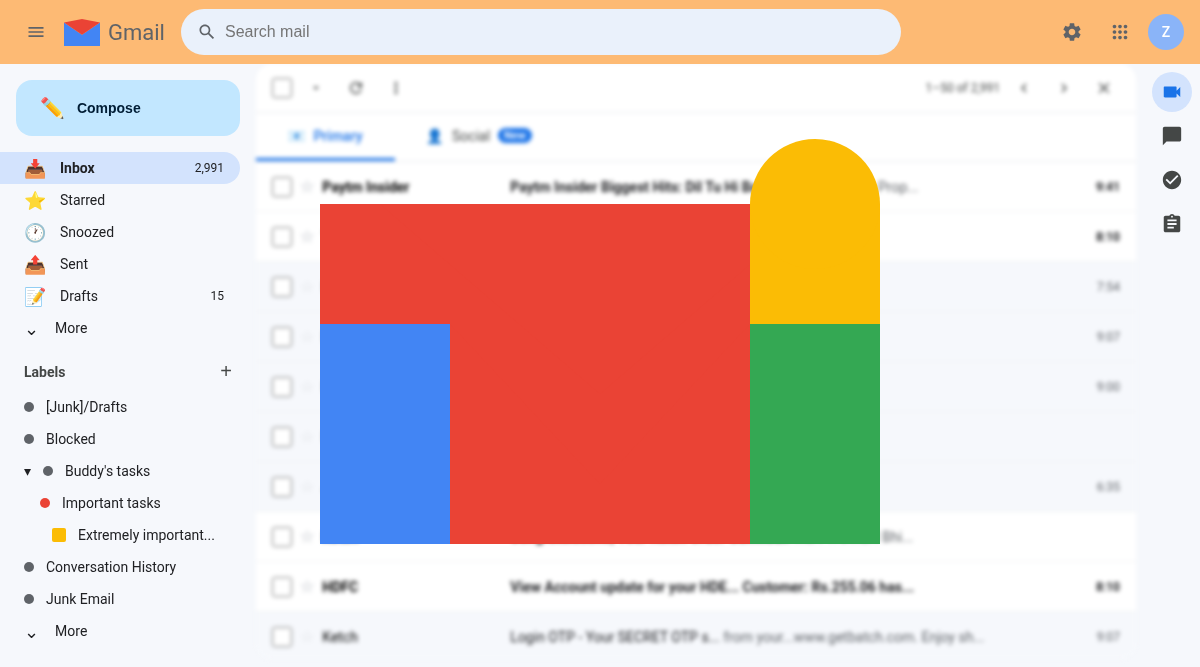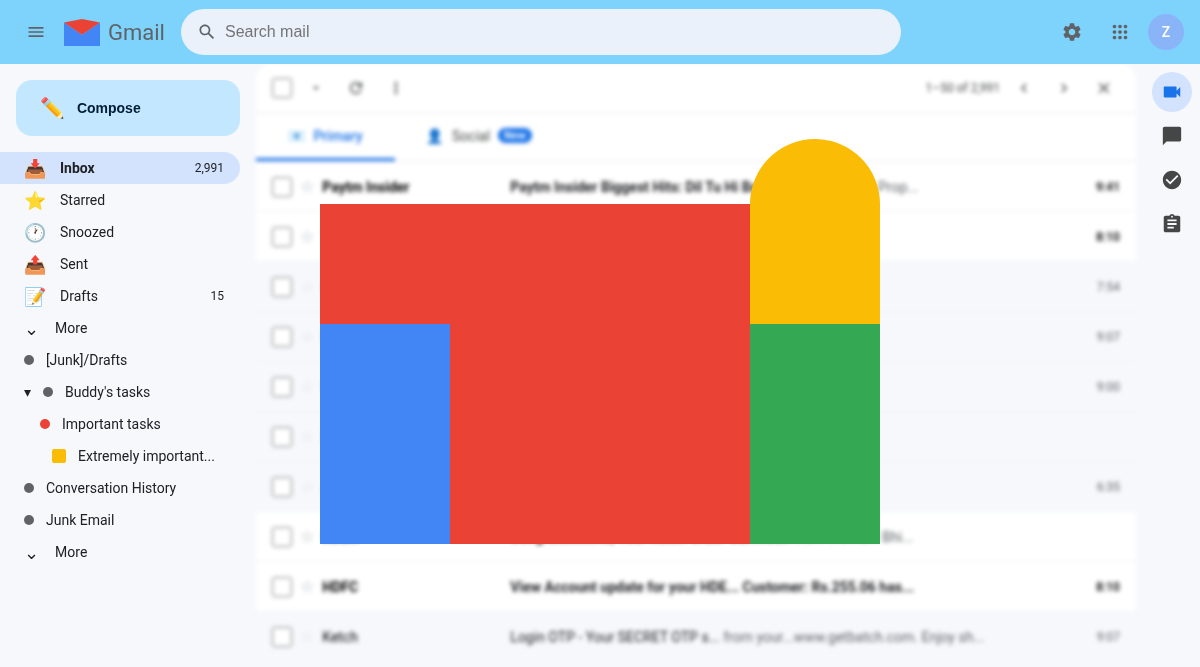--- a/index.html
+++ b/index.html
@@ -1,21 +1,21 @@
 <!DOCTYPE html>
 <html><head>
   <meta charset="utf-8">
   <style>
     * { margin: 0; padding: 0; box-sizing: border-box; }
     body { font-family: 'Google Sans', Roboto, Arial, sans-serif; background: #f6f8fc; width: 1200px; height: 667px; overflow: hidden; position: relative; }
 
     
     .header {
       display: flex; align-items: center; height: 64px;
-      background: #7dd3fc; padding: 0 16px; gap: 8px;
+      background: #fdba74; padding: 0 16px; gap: 8px;
       position: relative; z-index: 10;
     }
     .header-menu-btn {
       width: 40px; height: 40px; border-radius: 50%; border: none;
       background: transparent; cursor: pointer; display: flex; align-items: center; justify-content: center;
     }
     .gmail-logo { display: flex; align-items: center; gap: 4px; margin-right: 8px; }
     .search-bar {
       flex: 1; max-width: 720px; height: 46px; background: #eaf1fb;
       border-radius: 24px; display: flex; align-items: center; padding: 0 16px; gap: 8px;
@@ -220,24 +220,32 @@
       <span class="nav-item-icon">📝</span>
       <span class="nav-item-label">Drafts</span>
       <span class="nav-item-count">15</span>
     </div>
 
     <div class="more-toggle">
       <span style="font-size:18px;">⌄</span>
       <span>More</span>
     </div>
 
+    <div class="nav-section-label">
+      <span>Labels</span>
+      <button class="add-btn">+</button>
+    </div>
 
     <div class="label-item">
       <span class="label-dot" style="background:#5f6368;"></span>
       <span>​[Junk]/Drafts</span>
+    </div>
+    <div class="label-item">
+      <span class="label-dot" style="background:#5f6368;"></span>
+      <span>Blocked</span>
     </div>
     <div class="label-item">
       <span style="font-size:14px;">▾</span>
       <span class="label-dot" style="background:#5f6368;"></span>
       <span>Buddy's tasks</span>
     </div>
     <div class="label-item" style="padding-left: 40px;">
       <span class="label-dot" style="background:#ea4335;"></span>
       <span>Important tasks</span>
     </div>

